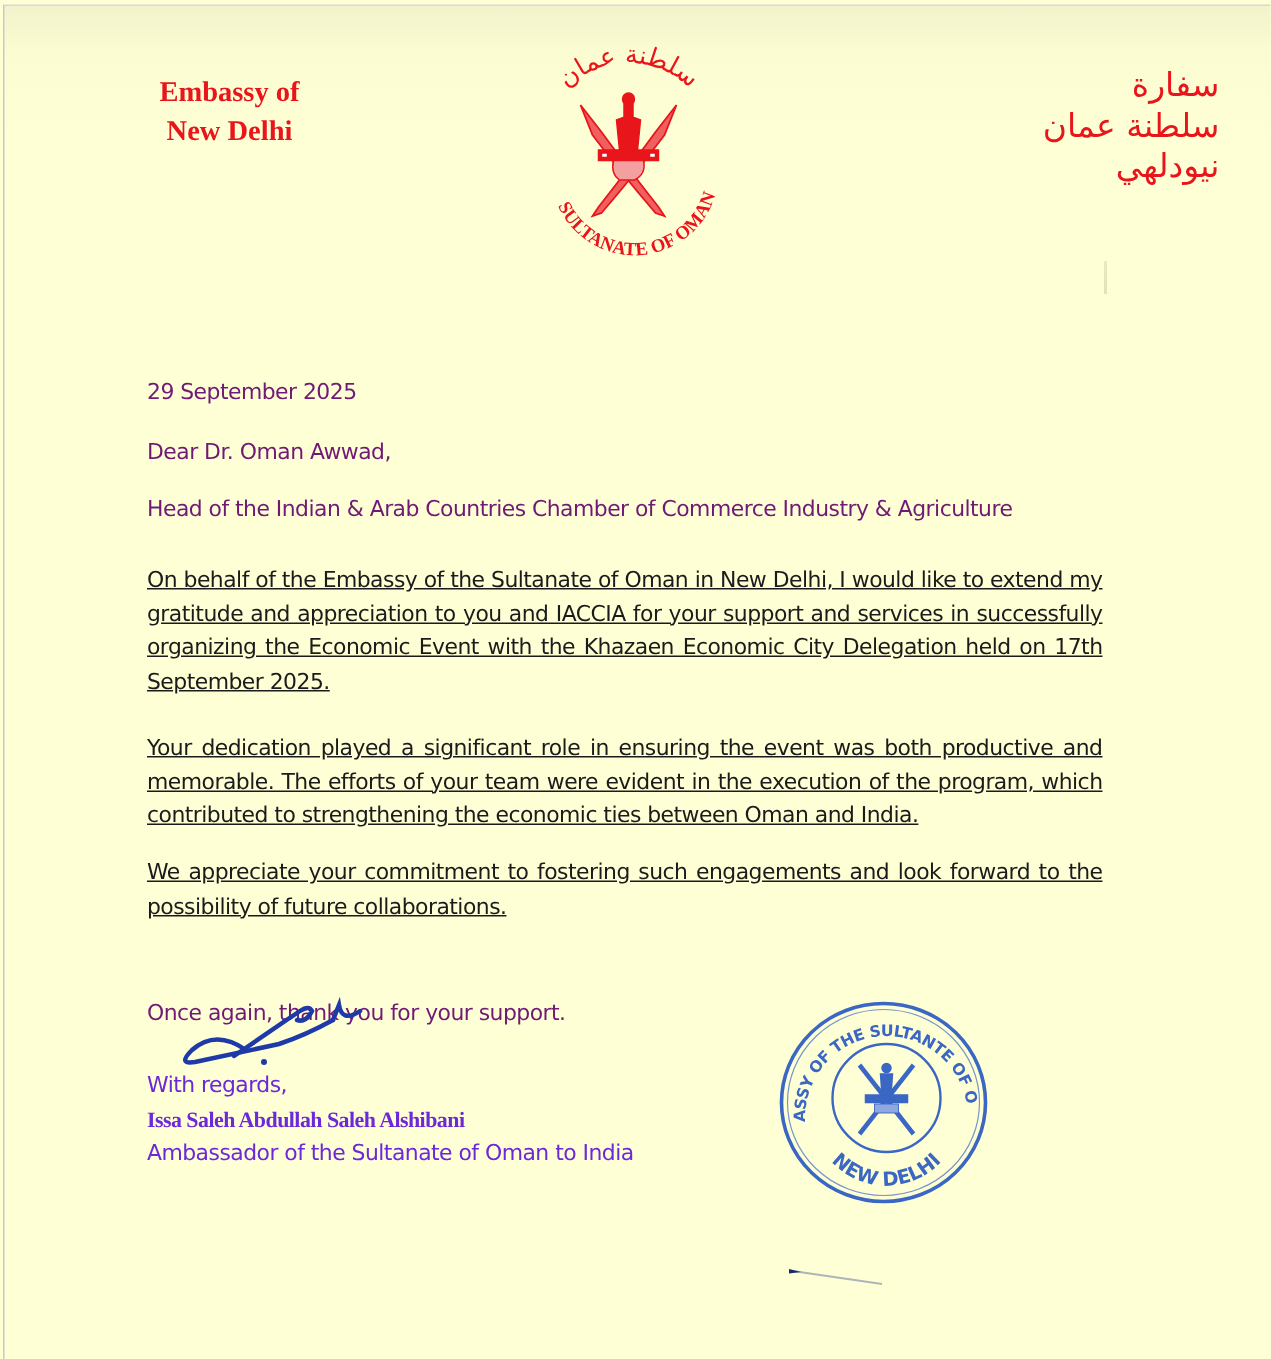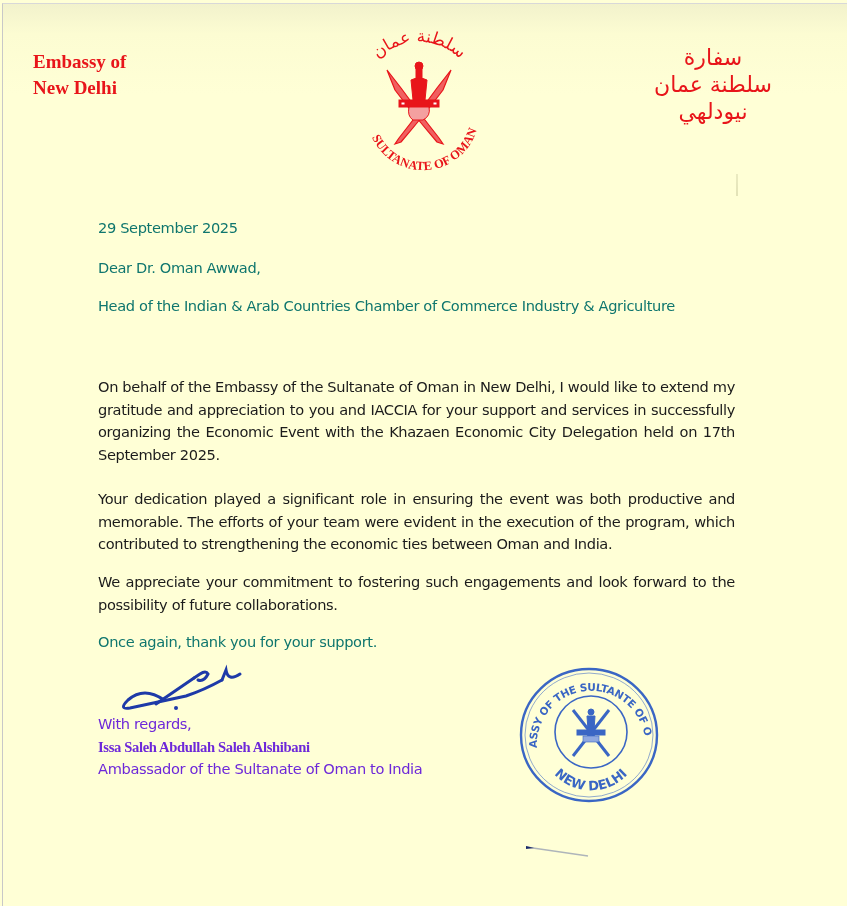--- a/index.html
+++ b/index.html
@@ -10,45 +10,46 @@
     position: relative;
   }
   .page {
     position: absolute; left: 2px; top: 3px; width: 845px; height: 903px;
     background: linear-gradient(180deg, #f2f2cc 0px, #fcfcd2 30px, #ffffd6 90px, #ffffd6 100%);
     border-left: 1px solid #c8c8c8;
     border-top: 1px solid #d8d8d8;
   }
   .letterhead-en {
     position: absolute; left: 30px; top: 45px; width: 240px;
+    text-align: center;
     color: #e8151a;
     font-family: "Liberation Serif", serif;
     font-weight: bold;
     font-size: 19px;
     line-height: 26px;
   }
   .emblem {
     position: absolute; left: 336px; top: 14px; width: 160px; height: 160px;
   }
   .letterhead-ar {
     position: absolute; left: 610px; top: 40px; width: 200px;
-    text-align: center; direction: rtl;
+    direction: rtl;
     color: #e8151a;
     font-family: "DejaVu Sans", sans-serif;
     font-size: 22px; line-height: 27px;
   }
   .letter {
     position: absolute; left: 98px; width: 637px;
     color: #1b1b1b;
     font-family: "DejaVu Sans", sans-serif;
     font-size: 14.6px;
     letter-spacing: -0.35px;
   }
-  .line { position: absolute; left: 98px; color: #0f766e; font-size: 14.6px; letter-spacing: -0.35px; white-space: nowrap; }
-  .para { text-align: justify; line-height: 22.5px; margin: 0; }
+  .line { position: absolute; left: 98px; color: #701a75; font-size: 14.6px; letter-spacing: -0.35px; white-space: nowrap; margin-top: 34px; }
+  .para { text-align: justify; line-height: 22.5px; margin: 0; text-decoration: underline; }
   .sig {
     position: absolute; left: 116px; top: 660px; width: 130px; height: 56px;
   }
   .closing { position: absolute; left: 98px; top: 713px; font-size: 14.6px; line-height: 22.5px; color: #6d28d9; letter-spacing: -0.35px; }
   .closing .name { font-weight: bold; font-family: Liberation Serif, serif; }
   .stamp { position: absolute; left: 509px; top: 660px; width: 160px; height: 150px; }
   .mark { position: absolute; left: 524px; top: 843px; width: 70px; height: 14px; }
   .crease { position: absolute; left: 733px; top: 170px; width: 2px; height: 22px; background: linear-gradient(#e2e2b8, #d6d6aa); opacity: 0.7; }
 </style>
 </head>

